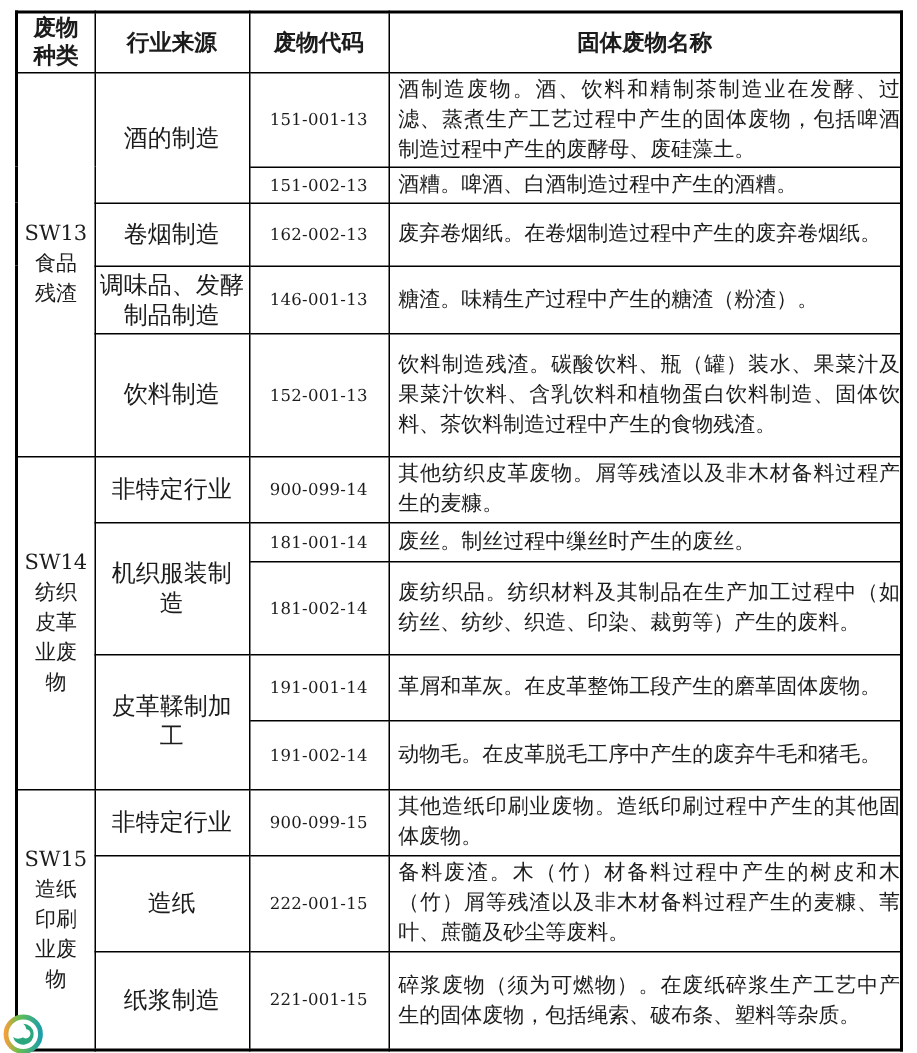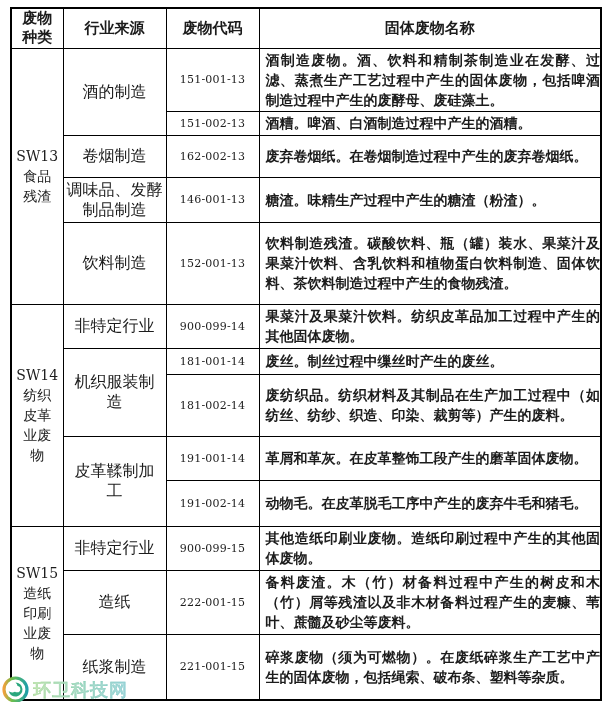--- a/index.html
+++ b/index.html
@@ -45,21 +45,20 @@
     text-align: center;
     font-size: 11px;
     letter-spacing: 0.2px;
     padding: 2px 2px;
   }
   td.name {
     text-align: justify;
     font-size: 14px;
     line-height: 20px;
     padding: 1px 0 1px 6px;
-    font-weight: bold;
   }
   tr.h40 { height: 40px; padding-left: 24px; }
   tr.h62 { height: 62px; }
   tr.h24 { height: 24px; }
   tr.h42 { height: 42px; }
   tr.h82 { height: 82px; }
   tr.h26 { height: 26px; }
   tr.h44 { height: 44px; }
   tr.h46 { height: 46px; }
   tr.h64 { height: 64px; }
@@ -139,21 +138,21 @@
       </tr>
 
       <tr class="h44">
         <td class="cat" rowspan="5">SW14
 纺织
 皮革
 业废
 物</td>
         <td class="src">非特定行业</td>
         <td class="code">900-099-14</td>
-        <td class="name">果菜汁及果菜汁饮料。纺织皮革品加工过程中产生的其他固体废物。</td>
+        <td class="name">其他纺织皮革废物。屑等残渣以及非木材备料过程产生的麦糠。</td>
       </tr>
       <tr class="h26">
         <td class="src" rowspan="2">机织服装制
 造</td>
         <td class="code">181-001-14</td>
         <td class="name">废丝。制丝过程中缫丝时产生的废丝。</td>
       </tr>
       <tr class="h62">
         <td class="code">181-002-14</td>
         <td class="name">废纺织品。纺织材料及其制品在生产加工过程中（如纺丝、纺纱、织造、印染、裁剪等）产生的废料。</td>
@@ -200,16 +199,15 @@
             <stop offset="0" stop-color="#f0a03c"></stop>
             <stop offset="0.35" stop-color="#6bbf4e"></stop>
             <stop offset="1" stop-color="#1f9fa8"></stop>
           </linearGradient>
         </defs>
         <circle cx="13.5" cy="13.5" r="11.5" fill="#ffffff" stroke="url(#wmring)" stroke-width="3.2"></circle>
         <path d="M13.5 6.5 a7 7 0 1 1 -6.8 8.8 a5.5 5.5 0 0 0 6.8 -8.8 z" fill="#2aa77d"></path>
         <circle cx="15.2" cy="13.2" r="3.1" fill="#ffffff"></circle>
       </svg>
     </span>
-    <span class="wm-text">环卫科技网</span>
   </div>
 
 </div>
 
 </body></html>

